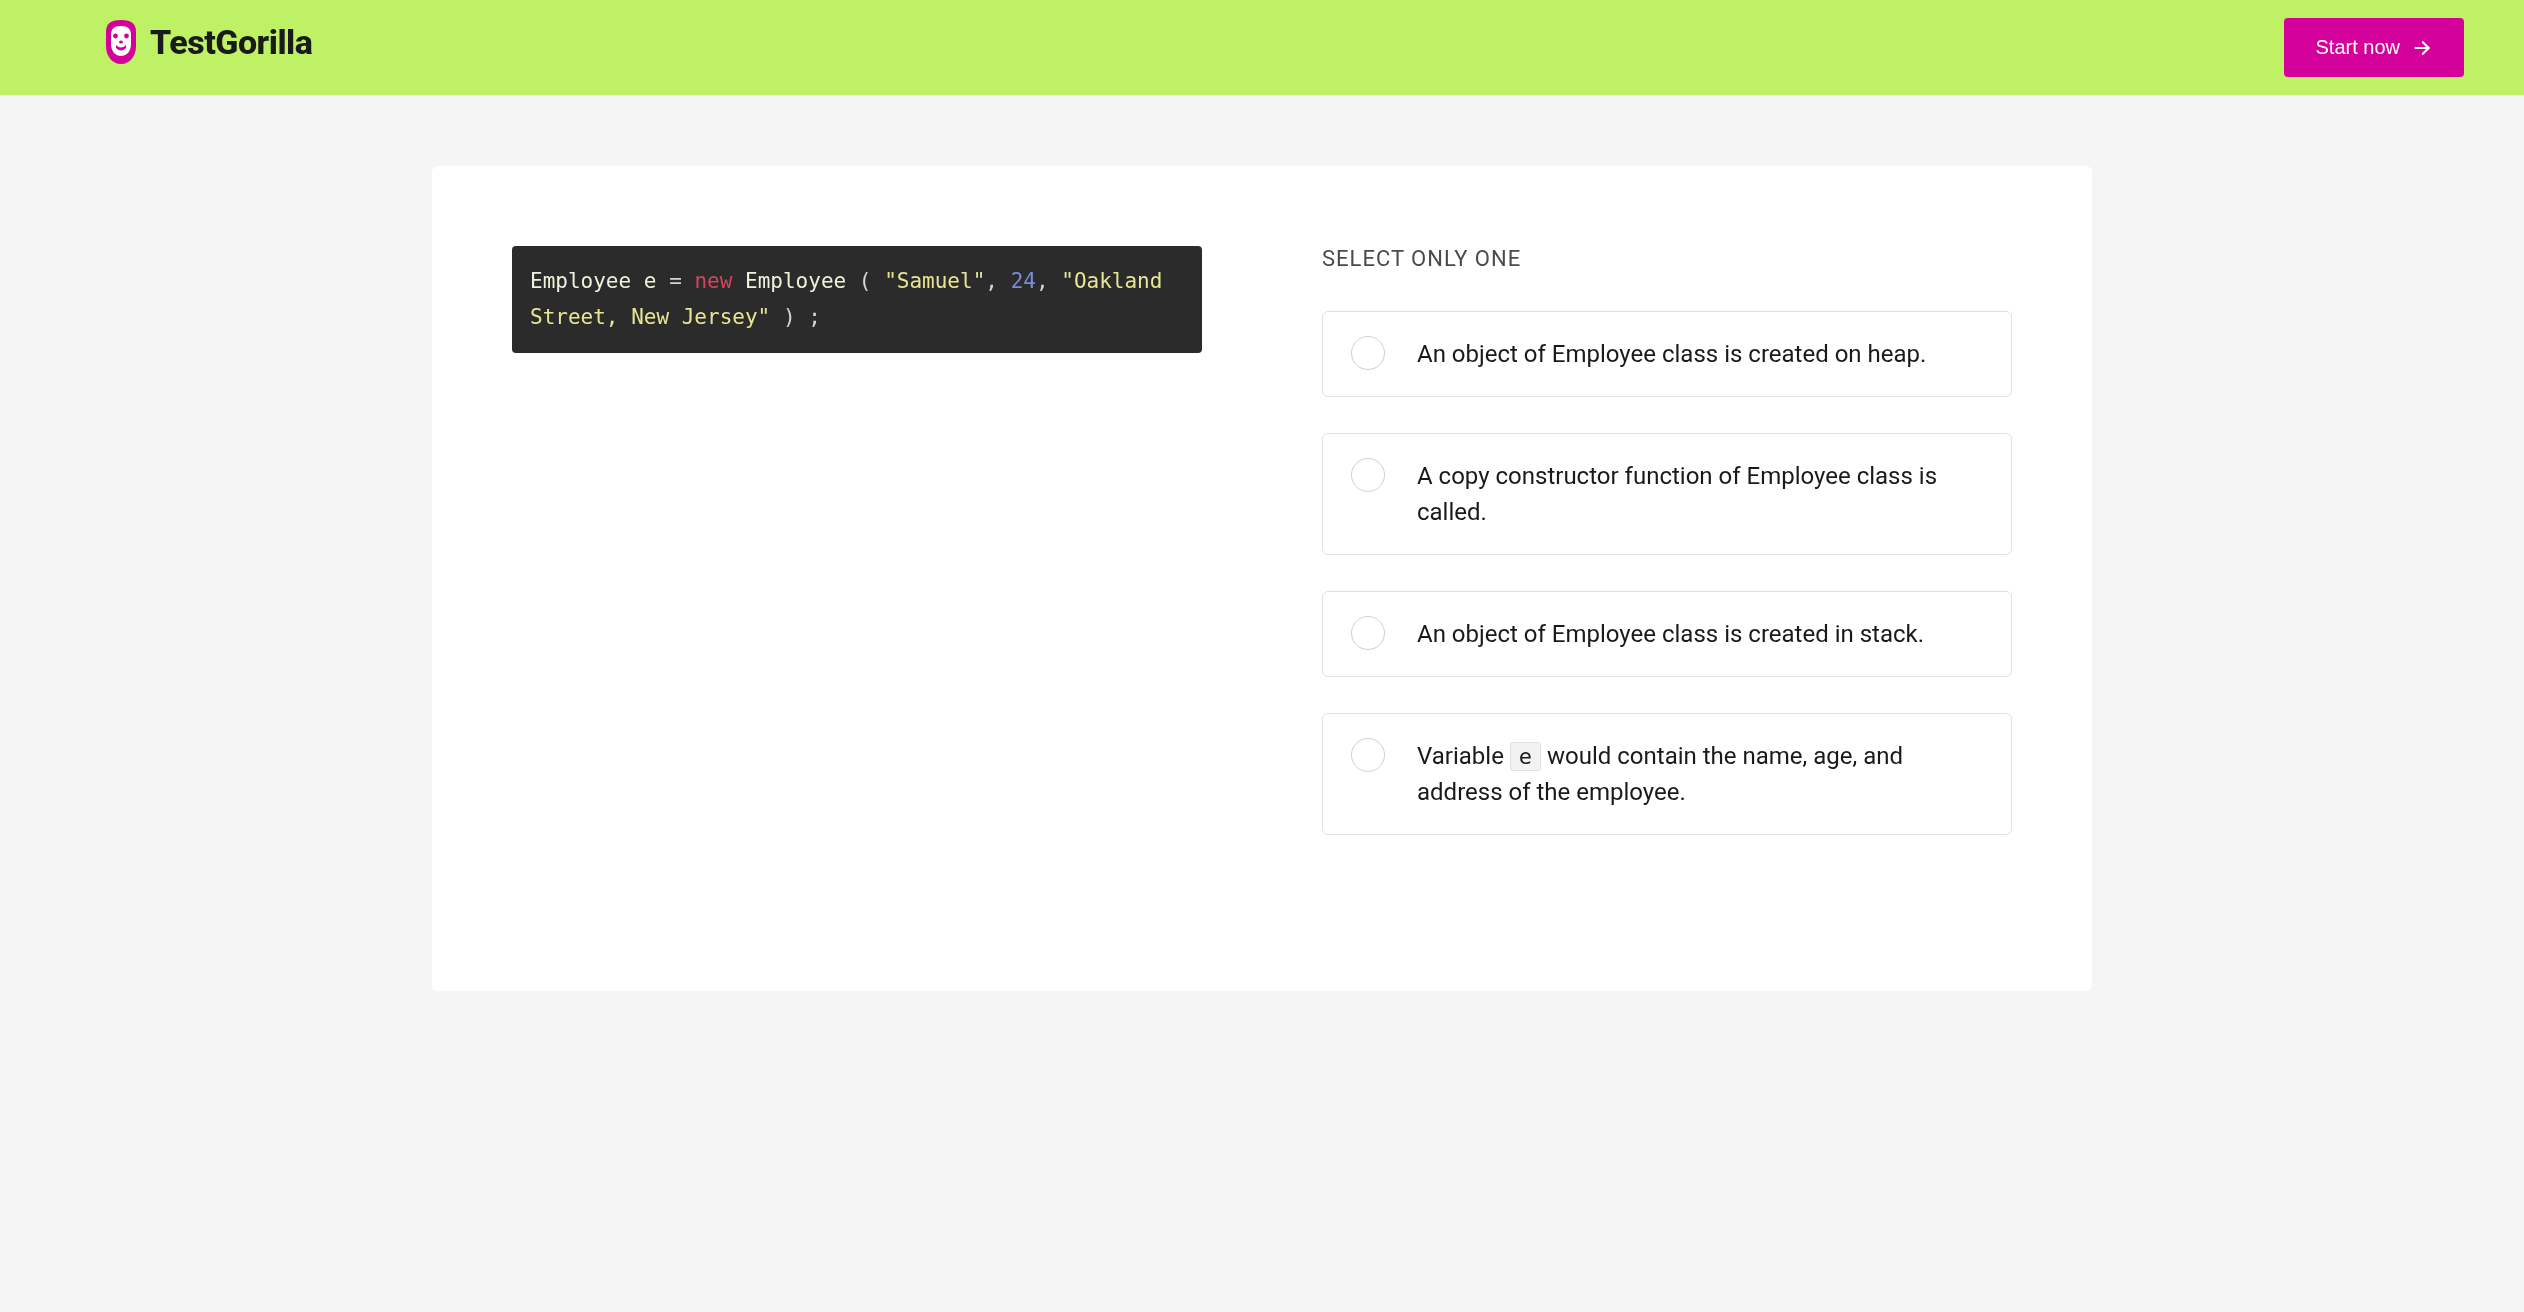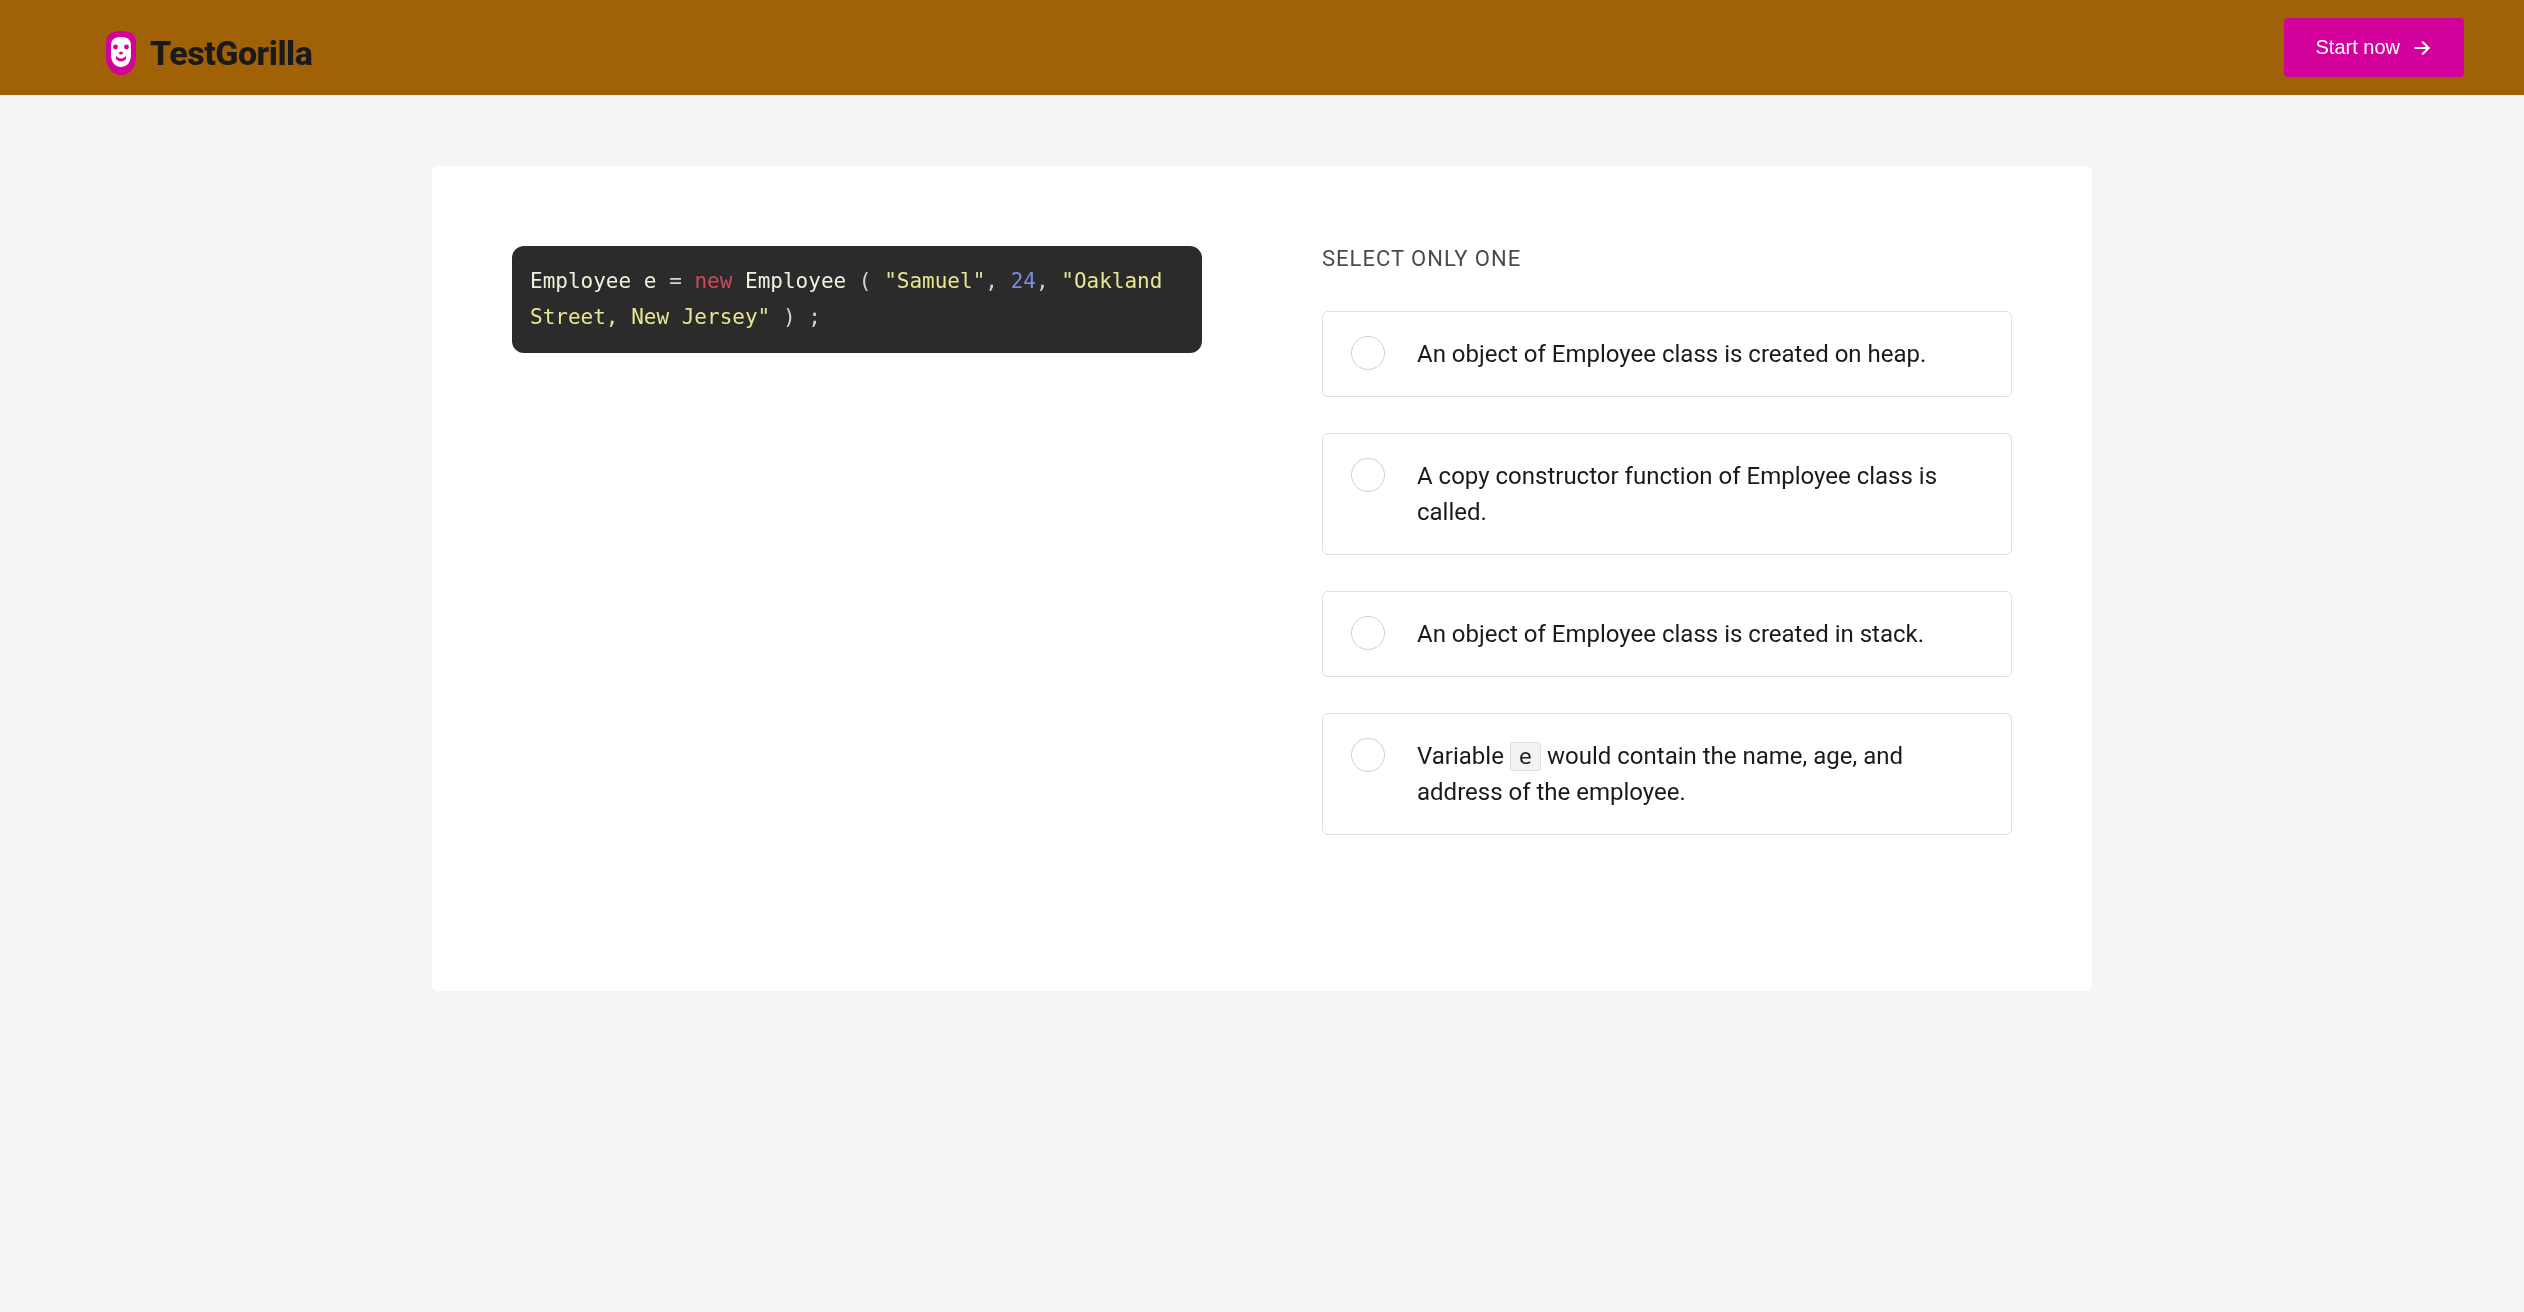--- a/index.html
+++ b/index.html
@@ -2,24 +2,24 @@
 <html><head>
   <meta charset="utf-8">
   <style>
     * { margin: 0; padding: 0; box-sizing: border-box; }
     body {
       font-family: -apple-system, BlinkMacSystemFont, 'Segoe UI', Roboto, Helvetica, Arial, sans-serif;
       background: #f5f5f5;
       color: #1a1a1a;
     }
     .header {
-      background: #a16207;
+      background: #bef264;
       display: flex;
       justify-content: space-between;
-      align-items: flex-end;
+      align-items: flex-start;
       padding: 18px 60px 18px 100px;
       border-bottom: 1px solid #eee;
       gap: 36px;
     }
     .logo {
       display: flex;
       align-items: center;
       gap: 8px;
     }
     .logo-icon {
@@ -73,21 +73,21 @@
       min-width: 0;
     }
     .question-text {
       font-size: 24px;
       color: #1a1a1a;
       margin-bottom: 48px;
       line-height: 1.4;
     }
     .code-block {
       background: #2b2b2b;
-      border-radius: 12px;
+      border-radius: 4px;
       padding: 18px 18px;
       font-family: 'Menlo', 'Monaco', 'Consolas', monospace;
       font-size: 21px;
       line-height: 1.7;
       color: #d4d4d4;
       white-space: pre-wrap;
       word-break: break-word;
     }
     .code-type { color: #f0f0dc; }
     .code-var { color: #f0f0dc; }

